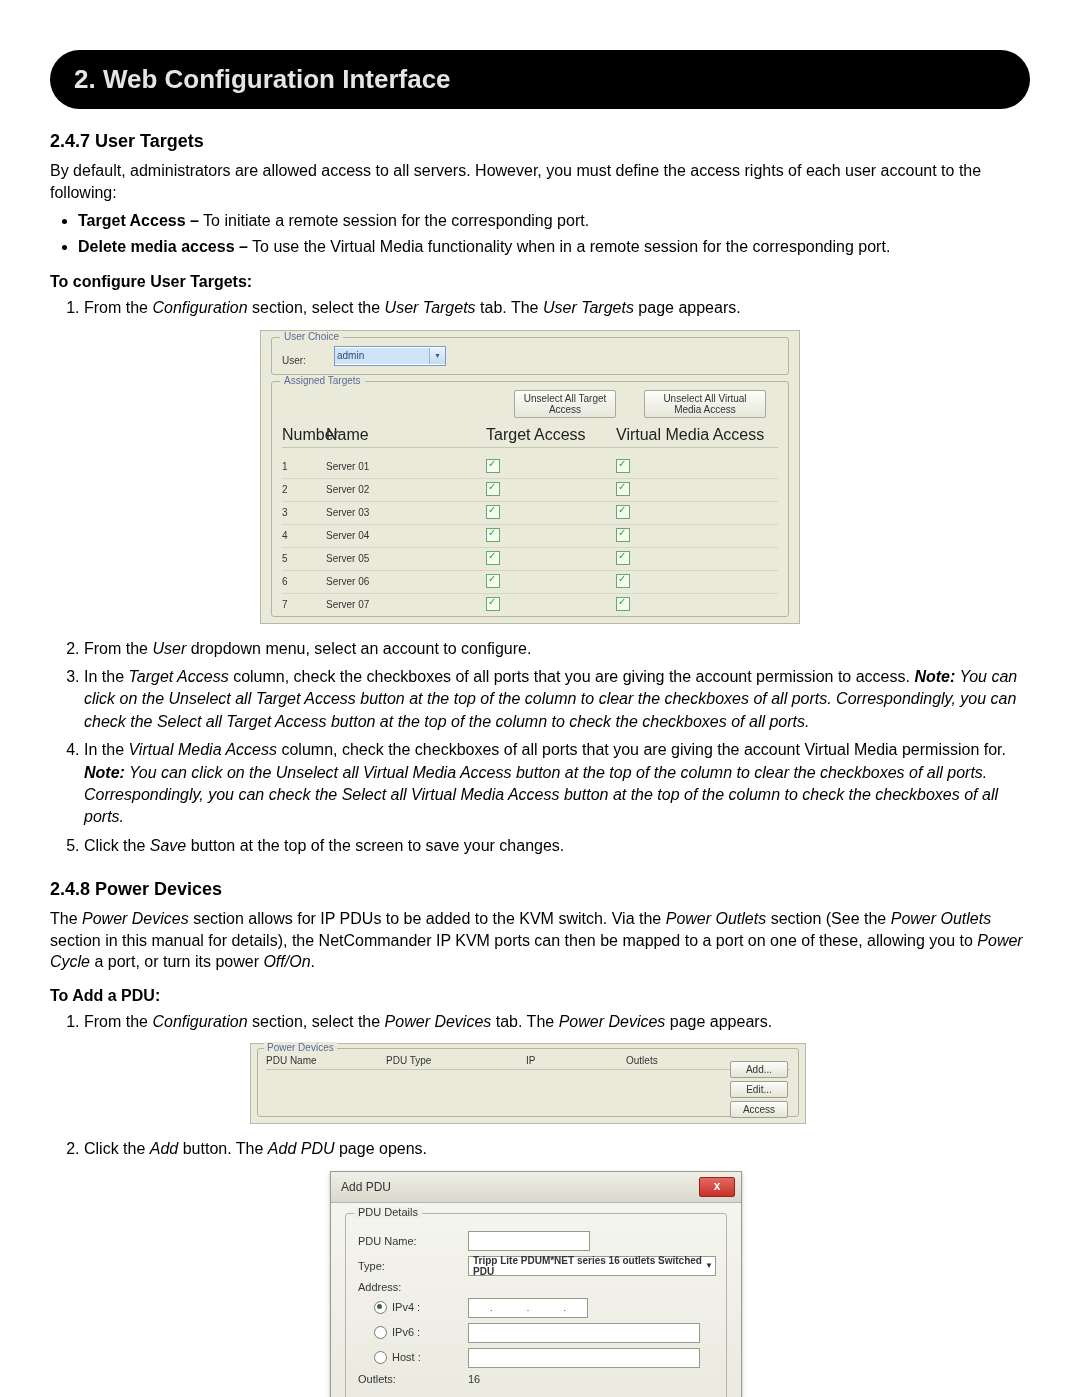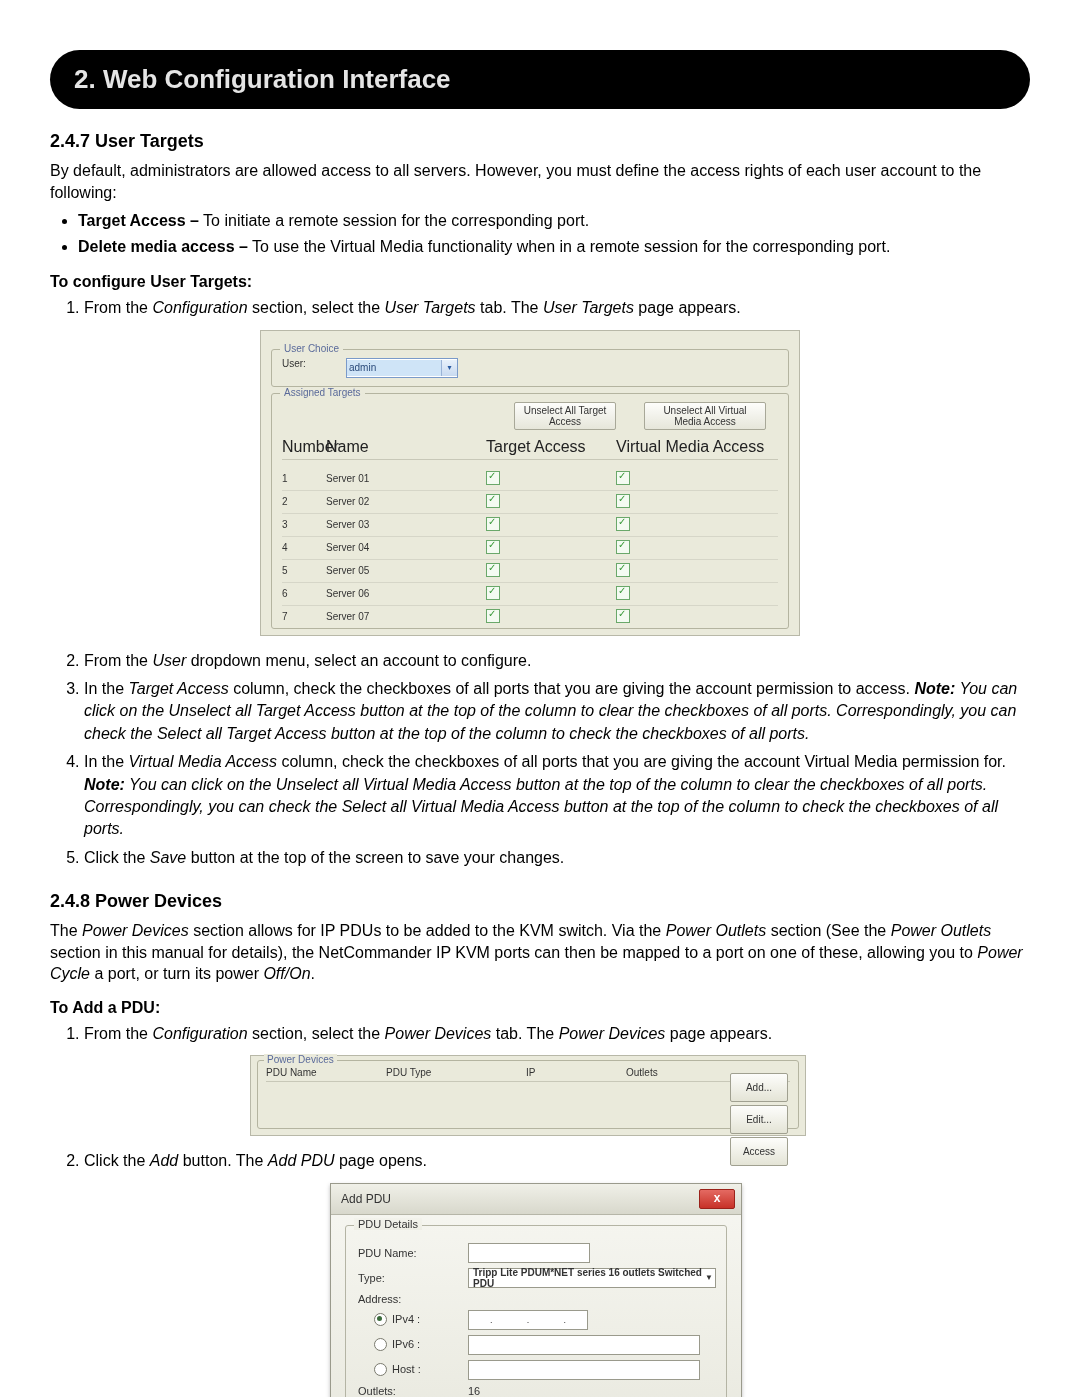--- a/index.html
+++ b/index.html
@@ -10,43 +10,43 @@
   ul.bullets{margin:4px 0 8px 0;padding-left:28px;}
   ul.bullets li{font-size:16px;line-height:1.5;margin:2px 0;}
   .bold{font-weight:bold;}
   .subhead{font-weight:bold;font-size:16px;margin:14px 0 6px 0;}
   ol.steps{margin:4px 0 10px 0;padding-left:34px;}
   ol.steps li{font-size:16px;line-height:1.4;margin:6px 0;}
   .italic{font-style:italic;}
   .screenshot{margin:10px auto 14px auto;}
 
   
-  .ut-shot{width:540px;background:#eaeadb;border:1px solid #b8b8a8;padding:12px 10px 0 10px;box-sizing:border-box;font-size:10px;color:#333;}
+  .ut-shot{width:540px;background:#eaeadb;border:1px solid #b8b8a8;padding:0 10px 0 10px;box-sizing:border-box;font-size:10px;color:#333;}
   .fieldset{border:1px solid #b4b4a0;border-radius:3px;margin:6px 0;padding:8px 10px;position:relative;}
   .fieldset .legend{position:absolute;top:-7px;left:8px;background:#eaeadb;padding:0 4px;color:#5a6a9a;font-size:10px;}
-  .user-row{display:flex;align-items:flex-start;gap:28px;}
+  .user-row{display:flex;align-items:flex-end;gap:16px;}
   .user-row label{width:36px;}
   .select{display:flex;align-items:center;background:#fff;border:1px solid #7a9ac9;height:18px;width:110px;}
   .select input{border:none;outline:none;background:#cfe4f7;width:90px;height:16px;font-size:10px;padding:0 2px;color:#2a4a7a;}
   .select .arrow{width:16px;height:16px;background:linear-gradient(#e8f1fb,#c8daf0);border-left:1px solid #9ab3d6;display:flex;align-items:center;justify-content:center;color:#2a5aa0;font-size:8px;}
   .at-grid{display:grid;grid-template-columns:44px 160px 130px 150px;align-items:center;font-size:10px;}
   .at-btn{background:linear-gradient(#fdfdfb,#e6e6da);border:1px solid #a8a898;border-radius:2px;font-size:10px;padding:2px 6px;text-align:center;margin-bottom:6px;margin-left:28px;}
   .at-head{color:#222;font-size:16px;border-bottom:1px solid #c8c8b8;padding-bottom:3px;margin-bottom:8px;}
   .at-row{padding:3px 0;}
   .at-underline{border-bottom:1px solid #d6d6c8;}
   .cb{display:inline-block;width:12px;height:12px;background:#f4fbf2;border:1px solid #6aa86a;position:relative;}
   .cb::after{content:"✓";position:absolute;top:-2px;left:1px;font-size:10px;color:#3a9a3a;}
 
   
   .pd-shot{width:556px;background:#eaeadb;border:1px solid #b8b8a8;box-sizing:border-box;font-size:10px;color:#333;padding:4px 6px 6px 6px;position:relative;}
   .pd-fieldset{border:1px solid #b4b4a0;border-radius:3px;padding:6px 8px 10px 8px;position:relative;}
   .pd-fieldset .legend{position:absolute;top:-7px;left:6px;background:#eaeadb;padding:0 3px;color:#5a6a9a;}
   .pd-head{display:grid;grid-template-columns:120px 140px 100px 100px;border-bottom:1px solid #c8c8b8;padding-bottom:3px;font-size:10px;}
   .pd-btns{position:absolute;right:10px;top:12px;display:flex;flex-direction:column;gap:3px;}
-  .pd-btn{width:56px;background:linear-gradient(#fdfdfb,#e4e4d6);border:1px solid #a0a090;border-radius:2px;font-size:10px;padding:8px 0;text-align:center;}
+  .pd-btn{width:56px;background:linear-gradient(#fdfdfb,#e4e4d6);border:1px solid #a0a090;border-radius:2px;font-size:10px;padding:2px 0;text-align:center;}
   .pd-space{height:36px;}
 
   
   .dlg{width:410px;background:linear-gradient(#f7f7f2,#e9e9df);border:1px solid #9a9a8c;font-size:11px;color:#333;box-shadow:0 2px 4px rgba(0,0,0,0.25);}
   .dlg-title{display:flex;justify-content:space-between;align-items:center;background:linear-gradient(#f0f0e8,#d8d8cc);border-bottom:1px solid #b6b6a8;padding:5px 6px 5px 10px;font-size:12px;}
   .dlg-close{width:34px;height:18px;background:linear-gradient(#e46a62,#c73228);border:1px solid #9a221a;border-radius:2px;color:#fff;text-align:center;font-size:12px;line-height:16px;font-weight:bold;}
   .dlg-body{padding:10px 14px 14px 14px;}
   .dlg-fieldset{border:1px solid #b4b4a4;border-radius:3px;padding:12px 12px;position:relative;}
   .dlg-fieldset .legend{position:absolute;top:-8px;left:8px;background:linear-gradient(#f3f3ec,#eeeee5);padding:0 4px;font-size:11px;}
   .frow{display:grid;grid-template-columns:110px 1fr;align-items:center;margin:5px 0;}

